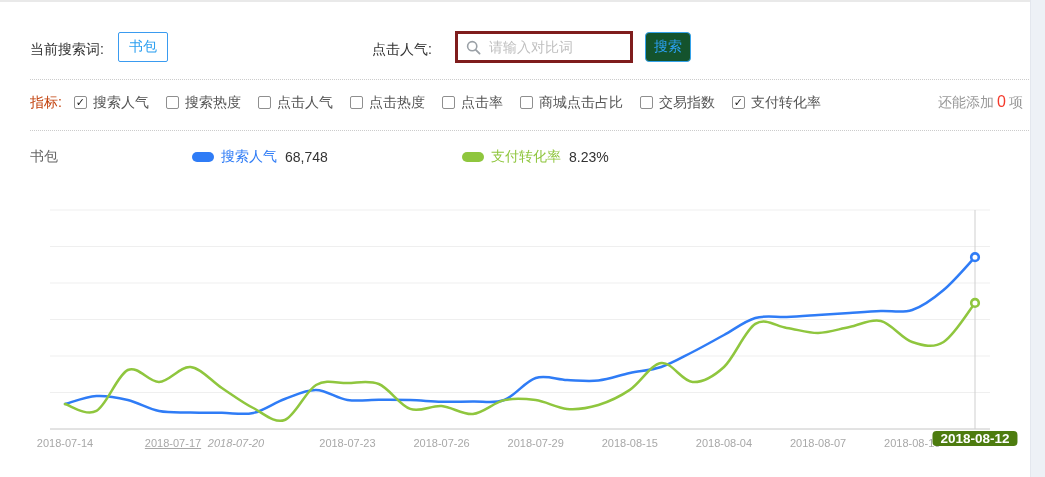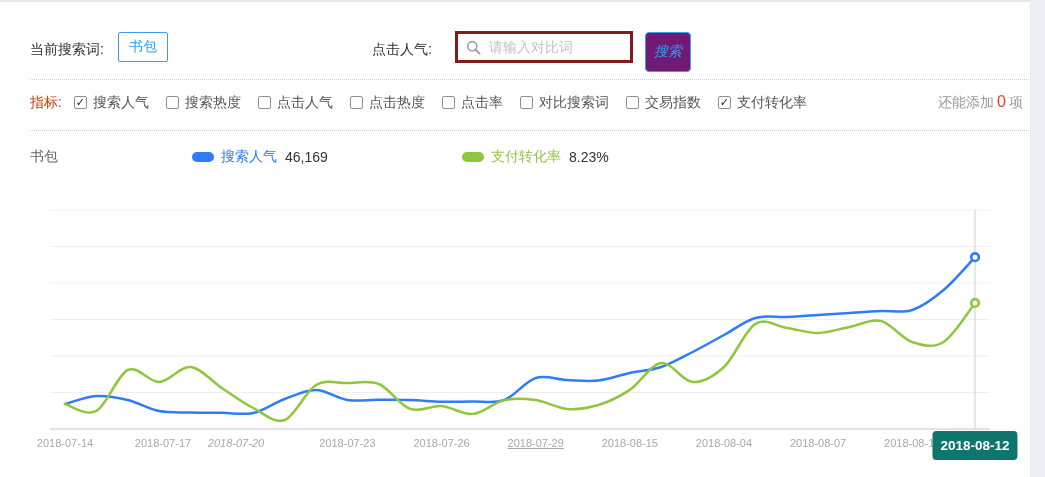--- a/index.html
+++ b/index.html
@@ -12,23 +12,23 @@
   .btn-term{position:absolute;left:118px;top:32px;min-width:28px;height:28px;padding:0 10px;
             background:#fff;border:1px solid #3a9bf0;border-radius:2px;color:#2b9ff0;
             display:flex;align-items:center;justify-content:center;cursor:pointer;}
   .lbl-compare{left:372px;top:41px;}
   .input-wrap{position:absolute;left:455px;top:31px;width:178px;height:32px;border:3px solid #7f1d1d;
               border-radius:0;background:#fff;display:flex;align-items:center;box-sizing:border-box;padding:0 8px;}
   .input-wrap svg{flex:0 0 auto;margin-right:6px;}
   .input-wrap input{border:none;outline:none;width:100%;font-size:14px;color:#333;background:transparent;
                     font-family:"Liberation Sans","DejaVu Sans",sans-serif;}
   .input-wrap input::placeholder{color:#bfbfbf;}
-  .btn-search{position:absolute;left:645px;top:32px;width:46px;height:40px;background:#701a75;
+  .btn-search{position:absolute;left:645px;top:32px;width:46px;height:30px;background:#14532d;
               border:1px solid #35a2ea;border-radius:4px;color:#2b9ff0;display:flex;align-items:center;
-              justify-content:center;cursor:pointer;box-sizing:border-box;font-style:italic;}
+              justify-content:center;cursor:pointer;box-sizing:border-box;}
   .sep{position:absolute;left:30px;right:16px;border-top:1px dotted #ccc;height:0;}
   .sep1{top:79px;} .sep2{top:130px;}
   .metrics-row{position:absolute;left:30px;right:22px;top:93px;display:flex;align-items:center;}
   .metrics-label{color:#c2410c;margin-right:12px;}
   .metric-list{display:flex;align-items:center;gap:17px;}
   .metric{display:flex;align-items:center;cursor:pointer;color:#555;}
   .cb{width:13px;height:13px;border:1px solid #8f8f8f;border-radius:2px;background:#fff;margin-right:6px;
       display:inline-flex;align-items:center;justify-content:center;font-size:11px;line-height:11px;
       color:#1a1a1a;font-weight:700;box-sizing:border-box;}
   .remaining{margin-left:auto;color:#999;}
@@ -37,22 +37,22 @@
   .kw{position:absolute;left:30px;top:0;color:#666;}
   .legend-item{position:absolute;top:0;display:flex;align-items:center;cursor:pointer;}
   .legend-item.li-0{left:192px;} .legend-item.li-1{left:462px;}
   .pill{width:22px;height:10px;border-radius:5px;margin-right:7px;}
   .legend-name{margin-right:8px;}
   .legend-value{color:#333;}
   .chart{position:absolute;left:0;top:190px;width:1045px;height:287px;}
   .chart svg{position:absolute;left:0;top:0;}
   .x-label{position:absolute;top:247px;width:90px;margin-left:-45px;text-align:center;
            color:#a8a8a8;font-size:11px;white-space:nowrap;}
-  .axis-badge{position:absolute;top:241px;transform:translateX(-50%);background:#0f766e;color:#fff;
-              font-weight:700;font-size:13.5px;padding:7px 8px;border-radius:4px;white-space:nowrap;z-index:3;}
+  .axis-badge{position:absolute;top:241px;transform:translateX(-50%);background:#4d7c0f;color:#fff;
+              font-weight:700;font-size:13.5px;padding:0 8px;border-radius:4px;white-space:nowrap;z-index:3;}
 </style>
 </head>
 <body>
 
 <div class="app">
   <div class="top-line"></div>
 
   <div class="lbl lbl-current">当前搜索词:</div>
   <div class="btn-term">书包</div>
   <div class="lbl lbl-compare">点击人气:</div>
@@ -85,42 +85,42 @@
         <label class="metric">
           <span class="cb"></span>
           <span>点击热度</span>
         </label>
         <label class="metric">
           <span class="cb"></span>
           <span>点击率</span>
         </label>
         <label class="metric">
           <span class="cb"></span>
-          <span>对比搜索词</span>
+          <span>商城点击占比</span>
         </label>
         <label class="metric">
           <span class="cb"></span>
           <span>交易指数</span>
         </label>
         <label class="metric">
           <span class="cb">✓</span>
           <span>支付转化率</span>
         </label>
       </div>
     <span class="remaining"><span>还能添加</span><span class="num">0</span><span>项</span></span>
   </div>
 
   <div class="sep sep2"></div>
 
   <div class="legend-row">
     <span class="kw">书包</span>
     <div class="legend-item li-0">
       <span class="pill" id="pill-0" style="background: rgb(47, 124, 246);"></span>
       <span class="legend-name" id="lname-0" style="color: rgb(47, 124, 246);">搜索人气</span>
-      <span class="legend-value">46,169</span>
+      <span class="legend-value">68,748</span>
     </div>
     <div class="legend-item li-1">
       <span class="pill" id="pill-1" style="background: rgb(143, 198, 62);"></span>
       <span class="legend-name" id="lname-1" style="color: rgb(143, 198, 62);">支付转化率</span>
       <span class="legend-value">8.23%</span>
     </div>
   </div>
 
   <div class="chart">
     <svg id="chart-svg" width="1045" height="287" viewBox="0 190 1045 287">
@@ -132,25 +132,25 @@
         <line x1="50" y1="392.5" x2="990" y2="392.5" stroke="#efefef" stroke-width="1"></line>
         <line x1="50" y1="429" x2="990" y2="429" stroke="#c6c6c6" stroke-width="1"></line>
         <line x1="975" y1="210" x2="975" y2="429" stroke="#cfcfcf" stroke-width="1"></line>
         <path d="M 65.0 404.0 C 70.2 402.7, 85.9 396.7, 96.4 396.0 C 106.8 395.3, 117.3 397.5, 127.8 400.0 C 138.2 402.5, 148.7 408.9, 159.1 411.0 C 169.6 413.1, 180.1 412.2, 190.5 412.5 C 201.0 412.8, 211.4 412.7, 221.9 412.8 C 232.4 412.8, 242.8 415.3, 253.3 413.0 C 263.7 410.7, 274.2 402.8, 284.7 399.0 C 295.1 395.2, 305.6 389.8, 316.0 390.0 C 326.5 390.2, 337.0 398.4, 347.4 400.0 C 357.9 401.6, 368.3 399.8, 378.8 399.8 C 389.3 399.8, 399.7 399.7, 410.2 400.0 C 420.6 400.3, 431.1 401.5, 441.6 401.8 C 452.0 402.0, 462.5 401.8, 472.9 401.5 C 483.4 401.2, 493.9 403.9, 504.3 400.0 C 514.8 396.1, 525.2 381.3, 535.7 378.0 C 546.1 374.7, 556.6 379.6, 567.1 380.0 C 577.5 380.4, 588.0 381.7, 598.4 380.5 C 608.9 379.3, 619.4 375.3, 629.8 373.0 C 640.3 370.8, 650.7 370.5, 661.2 367.0 C 671.7 363.5, 682.1 357.3, 692.6 352.0 C 703.0 346.7, 713.5 340.7, 724.0 335.0 C 734.4 329.3, 744.9 321.0, 755.3 318.0 C 765.8 315.0, 776.3 317.5, 786.7 317.0 C 797.2 316.5, 807.6 315.7, 818.1 315.0 C 828.6 314.3, 839.0 313.7, 849.5 313.0 C 859.9 312.3, 870.4 311.5, 880.9 311.0 C 891.3 310.5, 901.8 313.5, 912.2 310.0 C 922.7 306.5, 933.2 298.8, 943.6 290.0 C 954.1 281.2, 969.8 262.6, 975.0 257.1" fill="none" stroke="#2f7cf6" stroke-width="2.5" stroke-linecap="round"></path>
         <circle cx="975" cy="257.13" r="3.8" fill="#fff" stroke="#2f7cf6" stroke-width="2.6"></circle>
         <path d="M 65.0 404.0 C 70.2 405.2, 85.9 416.6, 96.4 410.9 C 106.8 405.3, 117.3 374.9, 127.8 370.0 C 138.2 365.2, 148.7 382.5, 159.1 382.0 C 169.6 381.5, 180.1 366.0, 190.5 367.0 C 201.0 368.0, 211.4 381.1, 221.9 388.0 C 232.4 394.8, 242.8 402.7, 253.3 408.0 C 263.7 413.4, 274.2 423.8, 284.7 420.0 C 295.1 416.1, 305.6 391.2, 316.0 385.0 C 326.5 378.9, 337.0 383.2, 347.4 383.1 C 357.9 382.9, 368.3 379.7, 378.8 384.0 C 389.3 388.3, 399.7 405.3, 410.2 408.9 C 420.6 412.6, 431.1 405.2, 441.6 406.0 C 452.0 406.9, 462.5 415.0, 472.9 414.0 C 483.4 413.0, 493.9 402.4, 504.3 400.1 C 514.8 397.7, 525.2 398.6, 535.7 400.1 C 546.1 401.5, 556.6 408.1, 567.1 408.9 C 577.5 409.8, 588.0 408.1, 598.4 405.0 C 608.9 401.8, 619.4 396.9, 629.8 389.9 C 640.3 383.0, 650.7 364.3, 661.2 363.0 C 671.7 361.7, 682.1 381.3, 692.6 382.0 C 703.0 382.6, 713.5 376.6, 724.0 367.0 C 734.4 357.3, 744.9 330.5, 755.3 323.9 C 765.8 317.4, 776.3 326.4, 786.7 327.9 C 797.2 329.4, 807.6 333.1, 818.1 333.0 C 828.6 332.8, 839.0 329.0, 849.5 327.0 C 859.9 325.0, 870.4 318.5, 880.9 321.0 C 891.3 323.5, 901.8 338.5, 912.2 342.0 C 922.7 345.5, 933.2 348.5, 943.6 342.0 C 954.1 335.5, 969.8 309.5, 975.0 303.0" fill="none" stroke="#8fc63e" stroke-width="2.5" stroke-linecap="round"></path>
         <circle cx="975" cy="302.96013986013986" r="3.8" fill="#fff" stroke="#8fc63e" stroke-width="2.6"></circle>
       </svg>
     <div id="x-labels">
         <div class="x-label" style="left: 65px;">2018-07-14</div>
-        <div class="x-label" style="left: 163px;">2018-07-17</div>
+        <div class="x-label" style="left: 173px; text-decoration: underline;">2018-07-17</div>
         <div class="x-label" style="left: 236px; font-style: italic;">2018-07-20</div>
         <div class="x-label" style="left: 347.414px;">2018-07-23</div>
         <div class="x-label" style="left: 441.552px;">2018-07-26</div>
-        <div class="x-label" style="left: 535.69px; text-decoration: underline;">2018-07-29</div>
+        <div class="x-label" style="left: 535.69px;">2018-07-29</div>
         <div class="x-label" style="left: 629.828px;">2018-08-15</div>
         <div class="x-label" style="left: 723.966px;">2018-08-04</div>
         <div class="x-label" style="left: 818.103px;">2018-08-07</div>
         <div class="x-label" style="left: 912.241px;">2018-08-10</div>
       </div>
     <div class="axis-badge" id="axis-badge" style="left: 975px;">2018-08-12</div>
   </div>
 
   <div class="side-strip"></div>
 </div>

